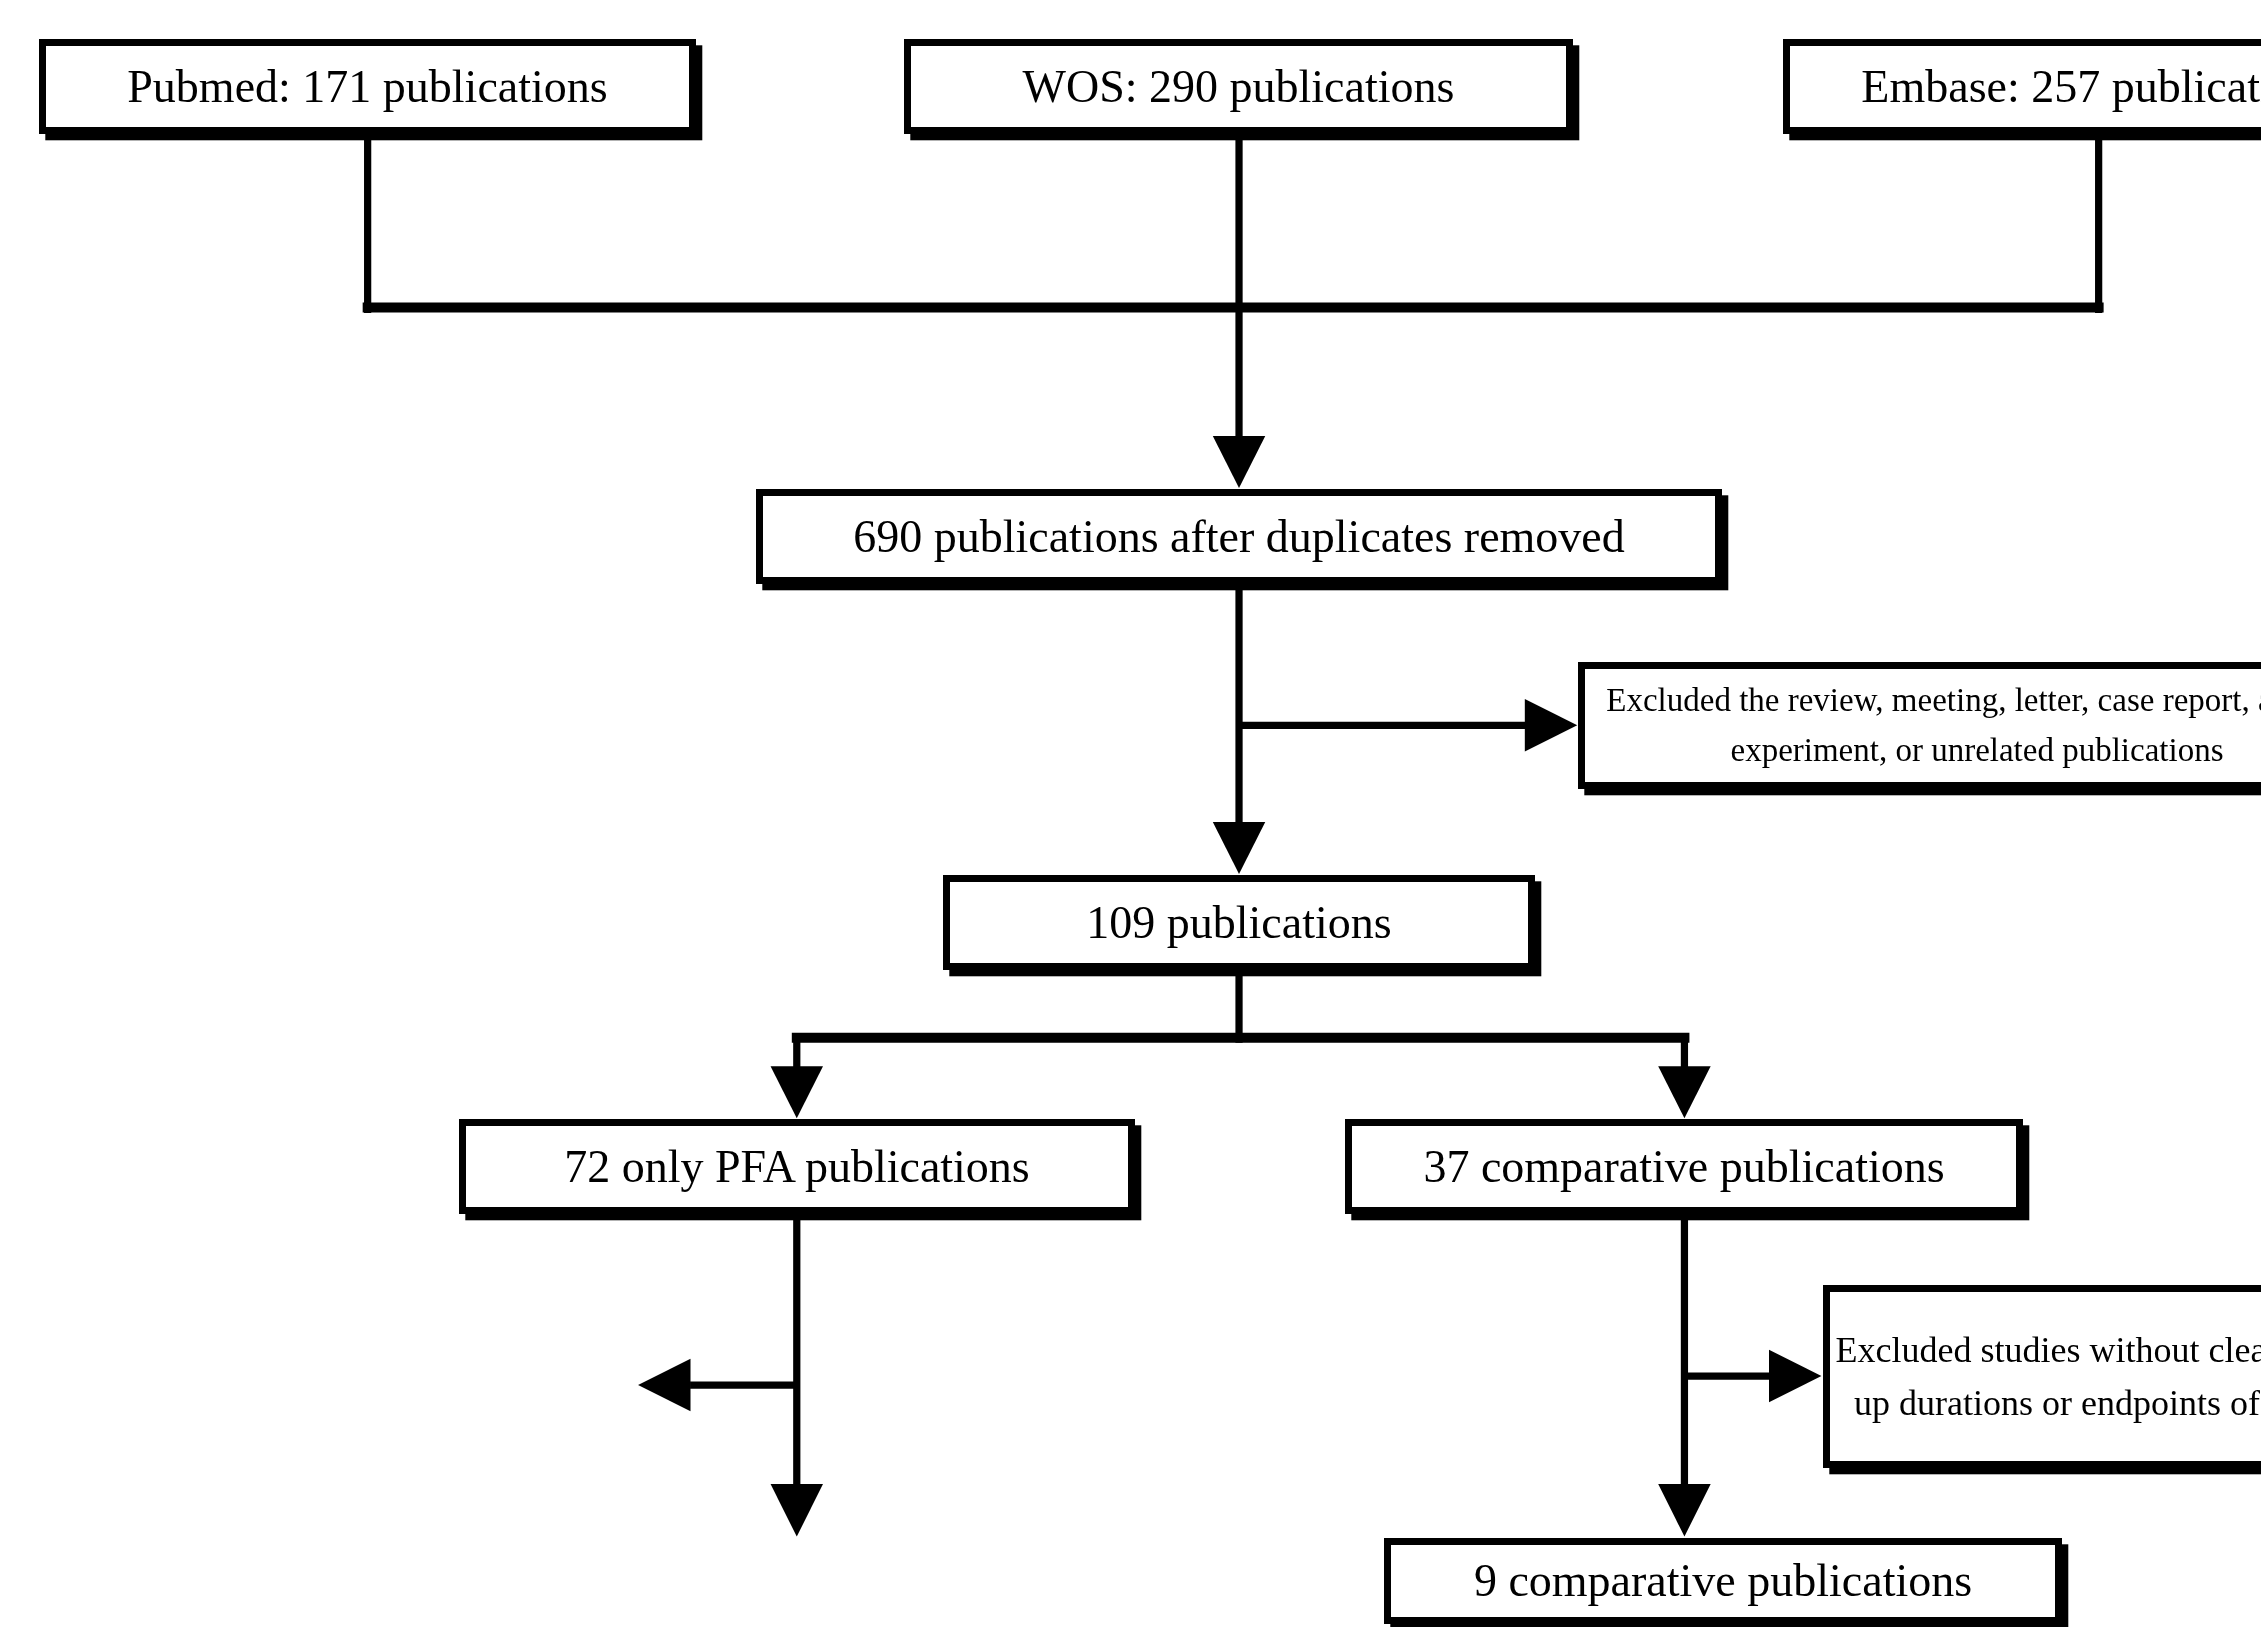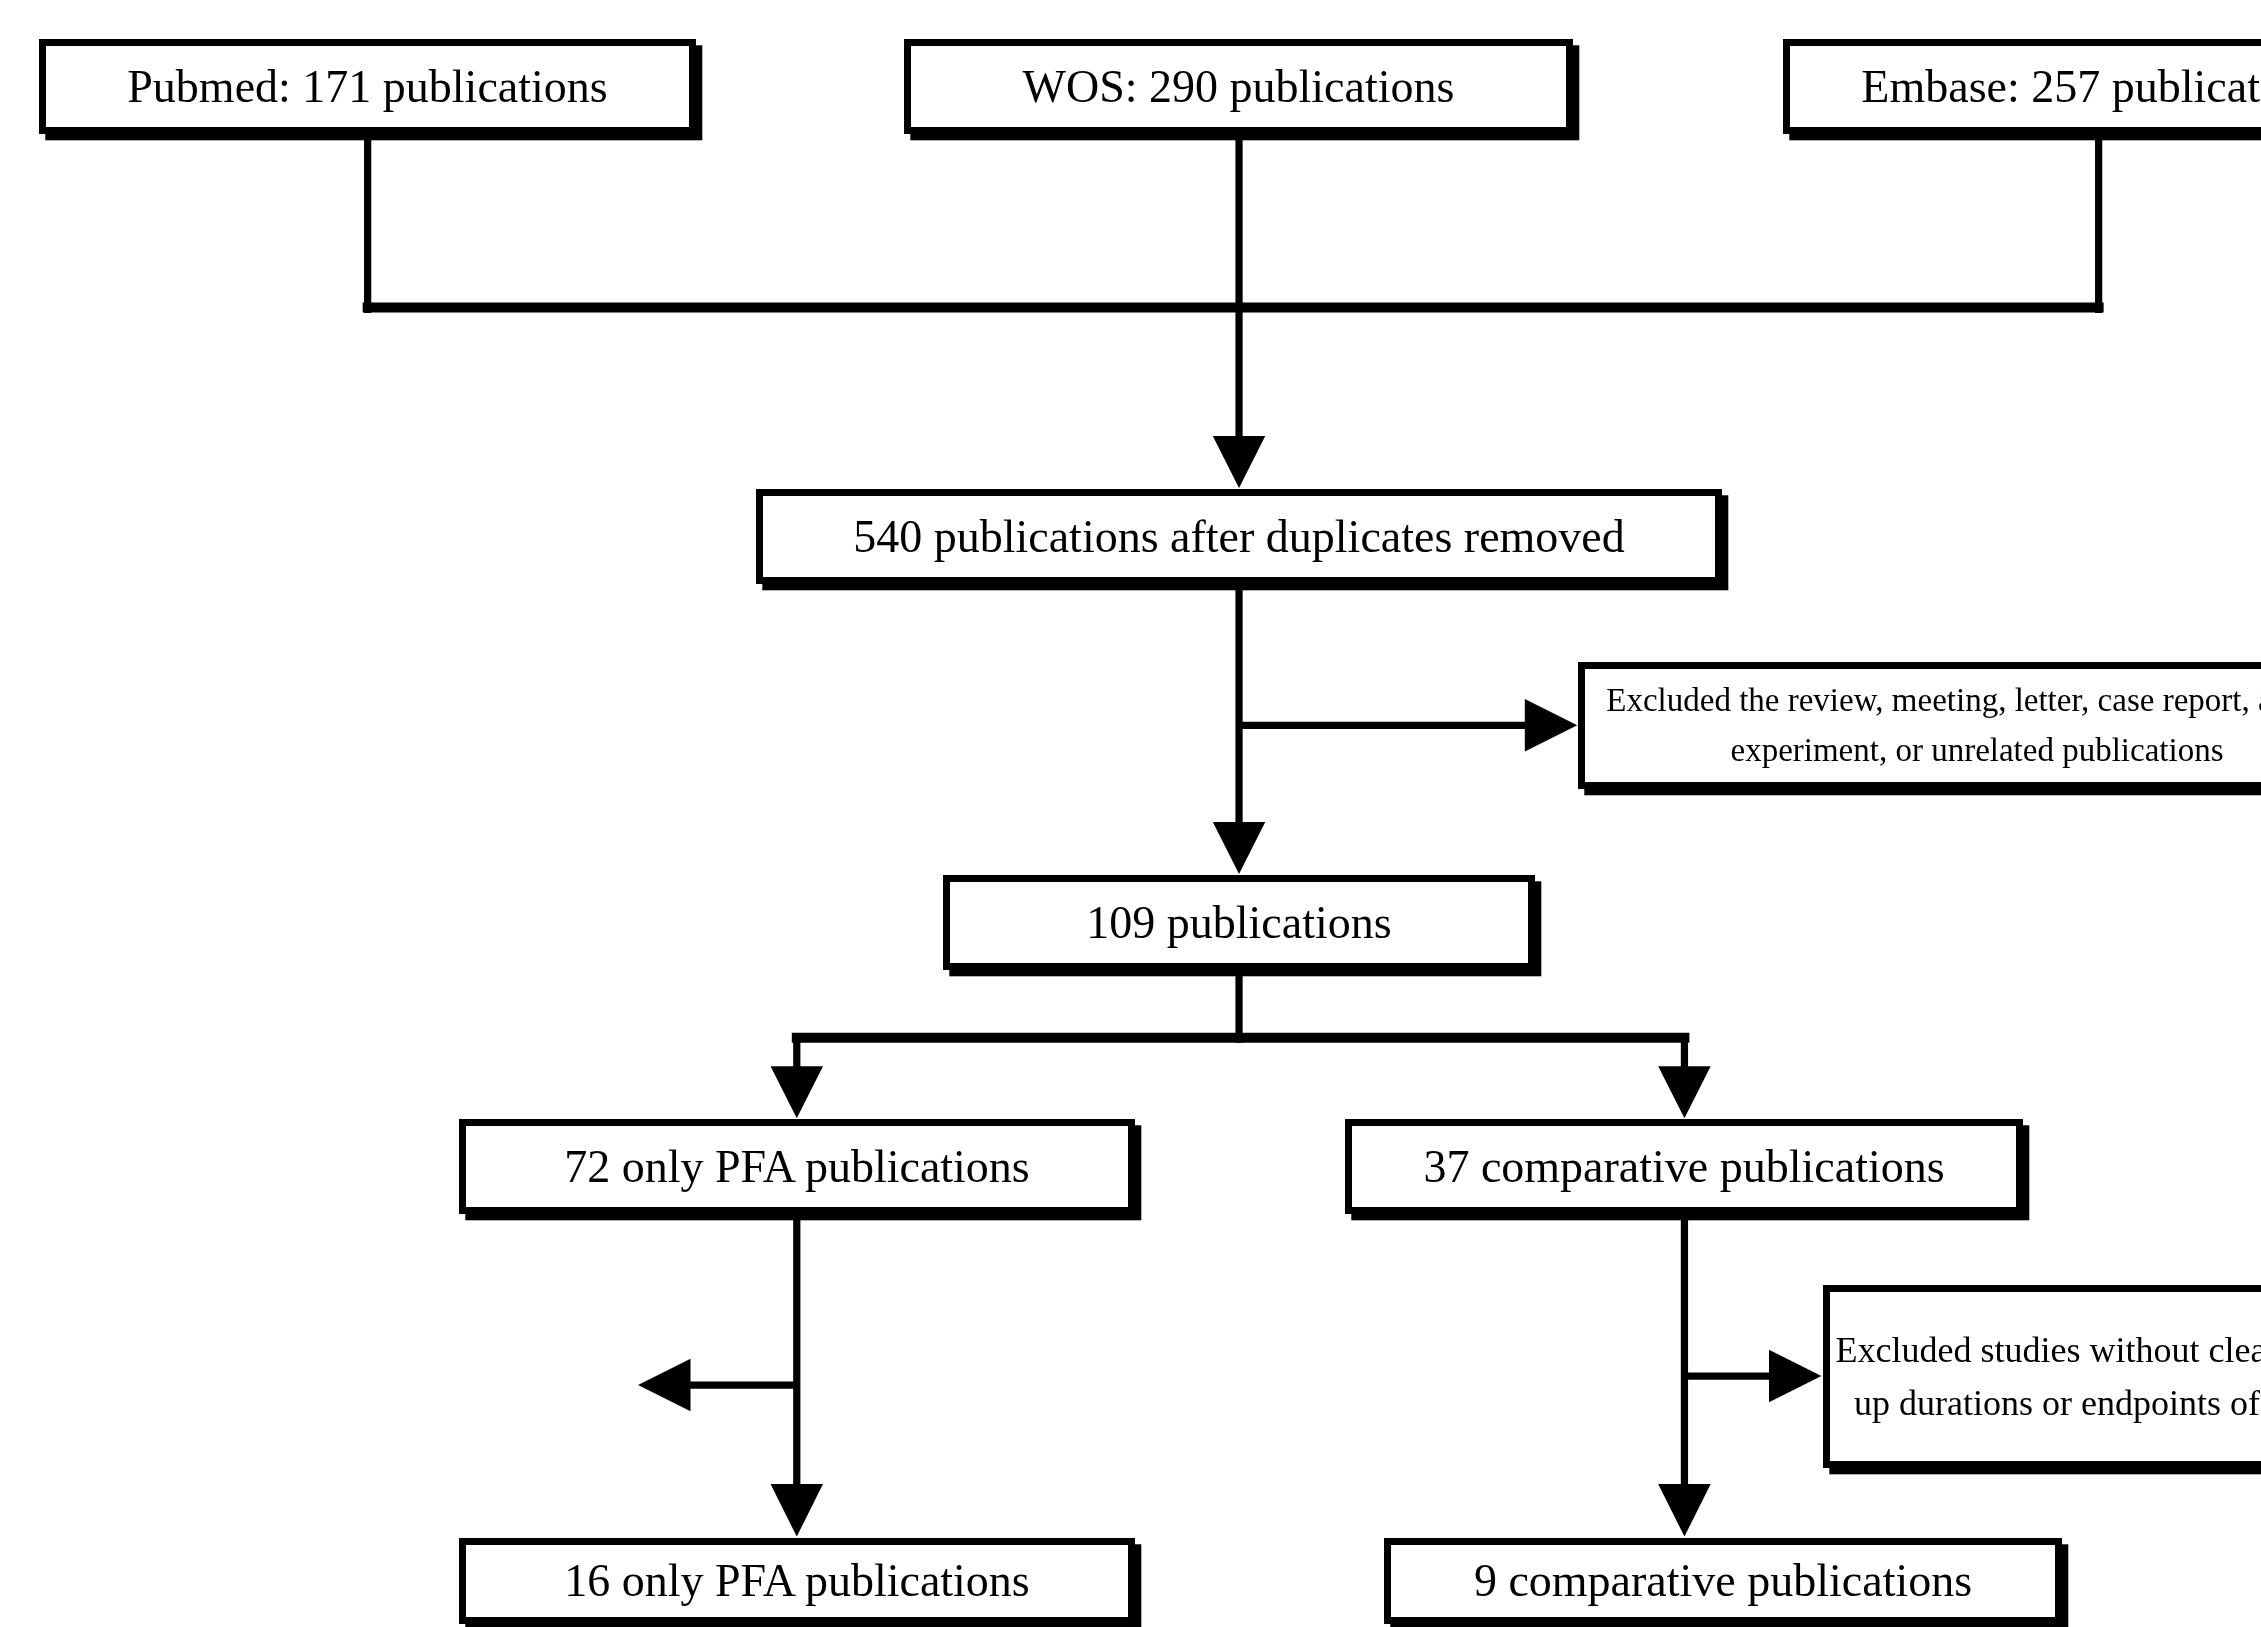--- a/index.html
+++ b/index.html
@@ -120,21 +120,21 @@
     <span>Pubmed: 171 publications</span>
   </div>
   <div class="box main" id="box-wos">
     <span>WOS: 290 publications</span>
   </div>
   <div class="box main" id="box-embase">
     <span>Embase: 257 publications</span>
   </div>
 
   <div class="box main" id="box-dedup">
-    <span>540 publications after duplicates removed</span>
+    <span>690 publications after duplicates removed</span>
   </div>
 
   <div class="box side-sm" id="box-excl-types">
     <span>Excluded the review, meeting, letter, case report, animal experiment, or unrelated publications</span>
   </div>
 
   <div class="box main" id="box-screened">
     <span>109 publications</span>
   </div>
 
@@ -142,21 +142,18 @@
     <span>72 only PFA publications</span>
   </div>
   <div class="box main" id="box-comparative">
     <span>37 comparative publications</span>
   </div>
 
   <div class="box side" id="box-excl-comp">
     <span>Excluded studies without clear follow-up durations or endpoints of interest</span>
   </div>
 
-  <div class="box main" id="box-pfa-final">
-    <span>16 only PFA publications</span>
-  </div>
   <div class="box main" id="box-comp-final">
     <span>9 comparative publications</span>
   </div>
 
 </div>
 
 
 </body></html>

